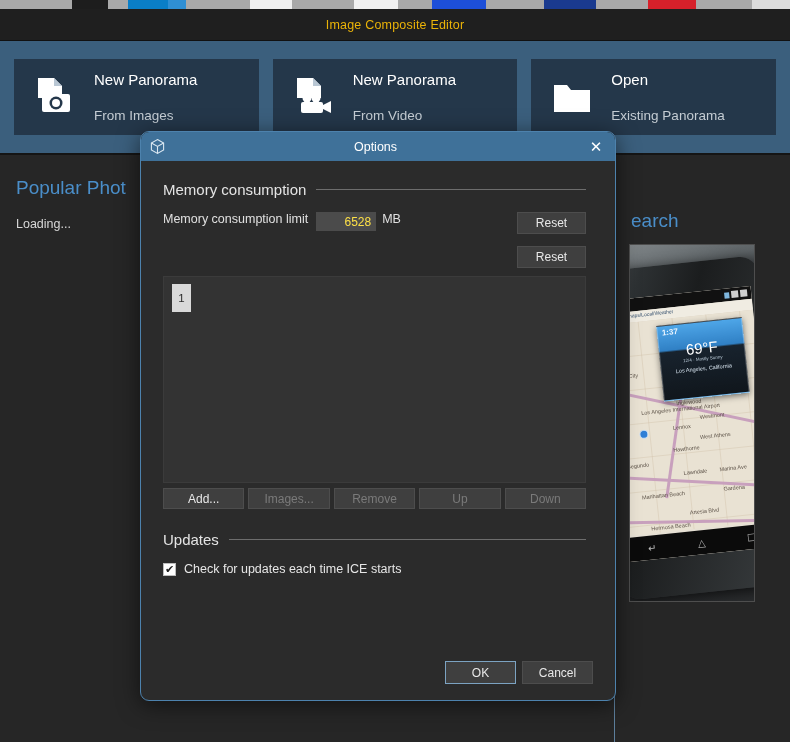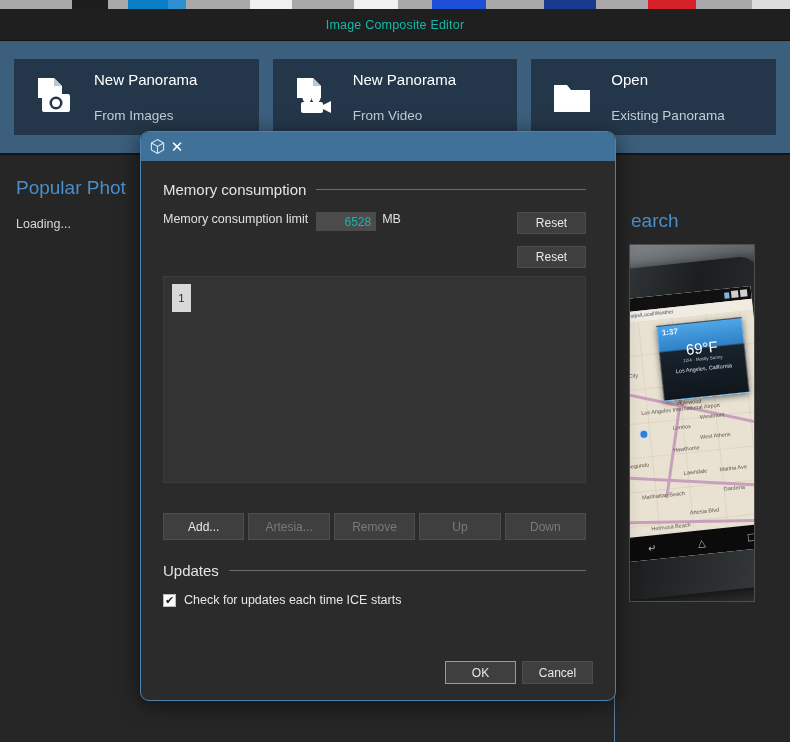--- a/index.html
+++ b/index.html
@@ -26,21 +26,21 @@
     width: 790px; height: 733px;
     background: #262626;
   }
   .app-titlebar {
     height: 32px; width: 100%;
     background: #1f1f1f;
     display: flex; align-items: center; justify-content: center;
     border-bottom: 1px solid #111;
   }
   .app-title {
-    font-size: 12.5px; color: #14b8a6; letter-spacing: .2px;
+    font-size: 12.5px; color: #eab308; letter-spacing: .2px;
   }
 
   
   .hero {
     height: 114px; width: 100%;
     background: #3b5f7d;
     display: flex; align-items: center;
     padding: 0 14px; gap: 14px;
     border-bottom: 2px solid #151515;
   }
@@ -201,21 +201,21 @@
   .section-rule { flex: 1 1 auto; height: 1px; background: #6d6d6d; }
 
   .field-row {
     display: flex; align-items: flex-start;
     height: 24px; margin-bottom: 10px;
   }
   .field-label { font-size: 12.5px; color: #e0e0e0; }
   .mem-input {
     width: 60px; height: 19px; margin-left: 8px;
     background: #4b4b4b; border: none;
-    color: #14b8a6; font-size: 12px; text-align: right;
+    color: #fde047; font-size: 12px; text-align: right;
     padding-right: 5px;
     font-family: "Liberation Sans", sans-serif;
   }
   .unit { font-size: 12.5px; color: #e0e0e0; margin-left: 6px; }
   .total-value { font-size: 12.5px; color: #e0e0e0; margin-left: 62px; }
   .spacer { flex: 1 1 auto; }
 
   .btn {
     background: #3f3f3f; border: 1px solid #4d4d4d;
     color: #e8e8e8; font-size: 12px;
@@ -243,21 +243,21 @@
     font-size: 11.5px;
     display: flex; align-items: center; justify-content: center;
   }
   .list-text { display: flex; flex-direction: column; gap: 1px; }
   .list-primary { font-size: 12.5px; color: #ffffff; font-weight: bold; }
   .list-secondary { font-size: 12.5px; color: #dcdcdc; }
 
   .list-btn-row {
     display: flex; gap: 4px; margin-top: 5px;
   }
-  .btn-list { flex: 1 1 0; height: 27px; margin-top: 25px; }
+  .btn-list { flex: 1 1 0; height: 21px; }
 
   .updates-section { margin-top: 22px; }
   .check-row { display: flex; align-items: center; gap: 8px; }
   .checkbox {
     width: 13px; height: 13px; flex: 0 0 13px;
     background: #ffffff; border: 1px solid #bdbdbd;
     display: flex; align-items: center; justify-content: center;
     cursor: pointer;
   }
   .check-glyph { color: #1d1d1d; font-size: 11px; line-height: 1; }
@@ -417,20 +417,21 @@
   <div class="dialog">
 
     <div class="dlg-titlebar">
       <span class="dlg-app-icon">
         <svg viewBox="0 0 17 17" width="17" height="17" fill="none" stroke="currentColor" stroke-width="1.1">
           <path d="M8.5 1.6 L14.6 5 V12 L8.5 15.4 L2.4 12 V5 Z"></path>
           <path d="M2.4 5 L8.5 8.4 L14.6 5"></path>
           <path d="M8.5 8.4 V15.4"></path>
         </svg>
       </span>
+      <span class="dlg-title">Options</span>
       <button class="dlg-close">✕</button>
     </div>
 
     <div class="dlg-body">
 
       <div class="section-head">
         <span class="section-title">Memory consumption</span>
         <span class="section-rule"></span>
       </div>
 
@@ -449,21 +450,21 @@
       </div>
 
       <div class="list-box">
         <div class="list-item">
           <span class="list-index">1</span>
         </div>
       </div>
 
       <div class="list-btn-row">
         <button class="btn btn-list">Add...</button>
-        <button class="btn btn-list" disabled="">Artesia...</button>
+        <button class="btn btn-list" disabled="">Images...</button>
         <button class="btn btn-list" disabled="">Remove</button>
         <button class="btn btn-list" disabled="">Up</button>
         <button class="btn btn-list" disabled="">Down</button>
       </div>
 
       <div class="updates-section">
         <div class="section-head">
           <span class="section-title">Updates</span>
           <span class="section-rule"></span>
         </div>

